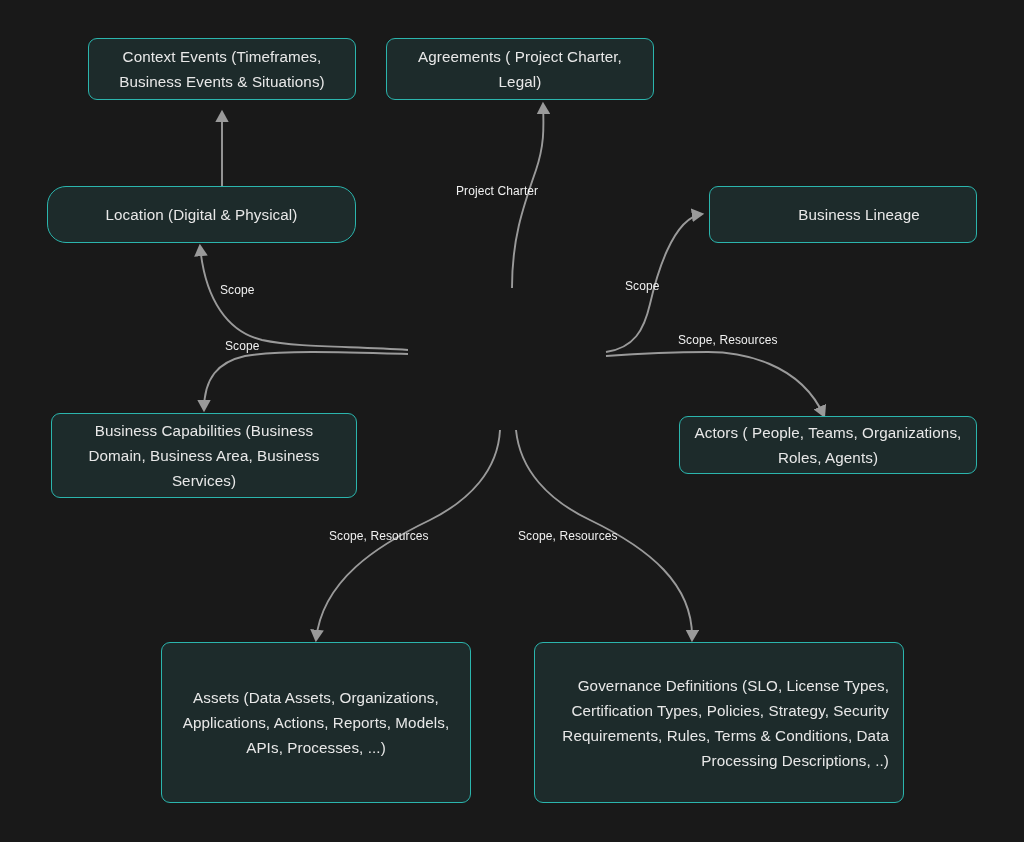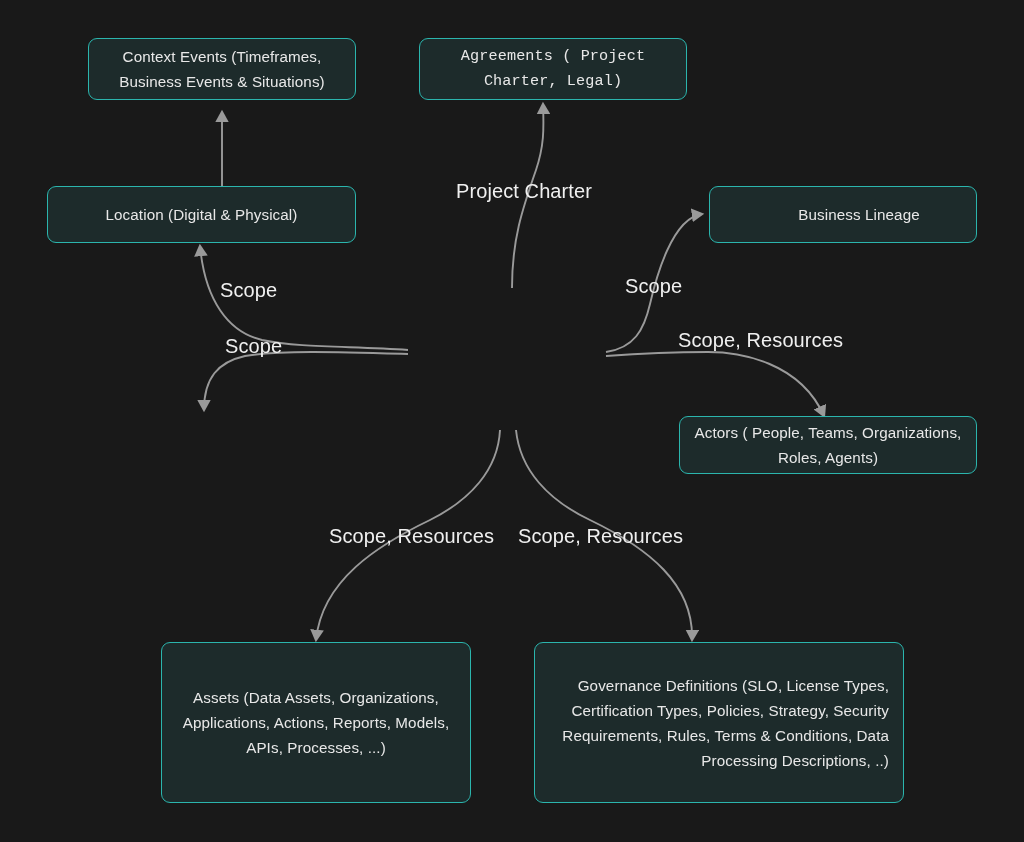--- a/index.html
+++ b/index.html
@@ -26,21 +26,21 @@
     justify-content:center;
     text-align:center;
     padding:6px 14px;
     letter-spacing:.1px;
   }
   .node span{display:block;}
 
   .edge-label{
     position:absolute;
     color:#f0f0f0;
-    font-size:20px;
+    font-size:12px;
     line-height:20px;
     white-space:nowrap;
     letter-spacing:.1px;
   }
 </style>
 </head>
 <body>
 
 <div id="canvas">
 
@@ -67,33 +67,36 @@
       <path d="M 500,430 C 498,470 470,500 430,520 C 378,545 322,580 316,640"></path>
 
       <path d="M 516,430 C 520,470 548,500 590,520 C 648,548 694,584 692,640"></path>
     </g>
   </svg>
 
   <div class="node" style="left:88px;top:38px;width:268px;height:62px;">
     <span>Context Events (Timeframes, Business Events &amp; Situations)</span>
   </div>
 
-  <div class="node" style="left:419px;top:38px;width:268px;height:62px;font-family:Liberation Mono, monospace;">
+  <div class="node" style="left:386px;top:38px;width:268px;height:62px;">
     <span>Agreements ( Project Charter, Legal)</span>
   </div>
 
-  <div class="node" style="left:47px;top:186px;width:309px;height:57px;">
+  <div class="node" style="left:47px;top:186px;width:309px;height:57px;border-radius:19px;">
     <span>Location (Digital &amp; Physical)</span>
   </div>
 
   <div class="node" style="left:709px;top:186px;width:268px;height:57px;padding-left:46px;">
     <span>Business Lineage</span>
   </div>
 
 
+  <div class="node" style="left:51px;top:413px;width:306px;height:85px;">
+    <span>Business Capabilities (Business Domain, Business Area, Business Services)</span>
+  </div>
 
   <div class="node" style="left:679px;top:416px;width:298px;height:58px;text-align:center;">
     <span>Actors ( People, Teams, Organizations, Roles, Agents)</span>
   </div>
 
   <div class="node" style="left:161px;top:642px;width:310px;height:161px;">
     <span>Assets (Data Assets, Organizations, Applications, Actions, Reports, Models, APIs, Processes, ...)</span>
   </div>
 
   <div class="node" style="left:534px;top:642px;width:370px;height:161px;text-align:right;">

